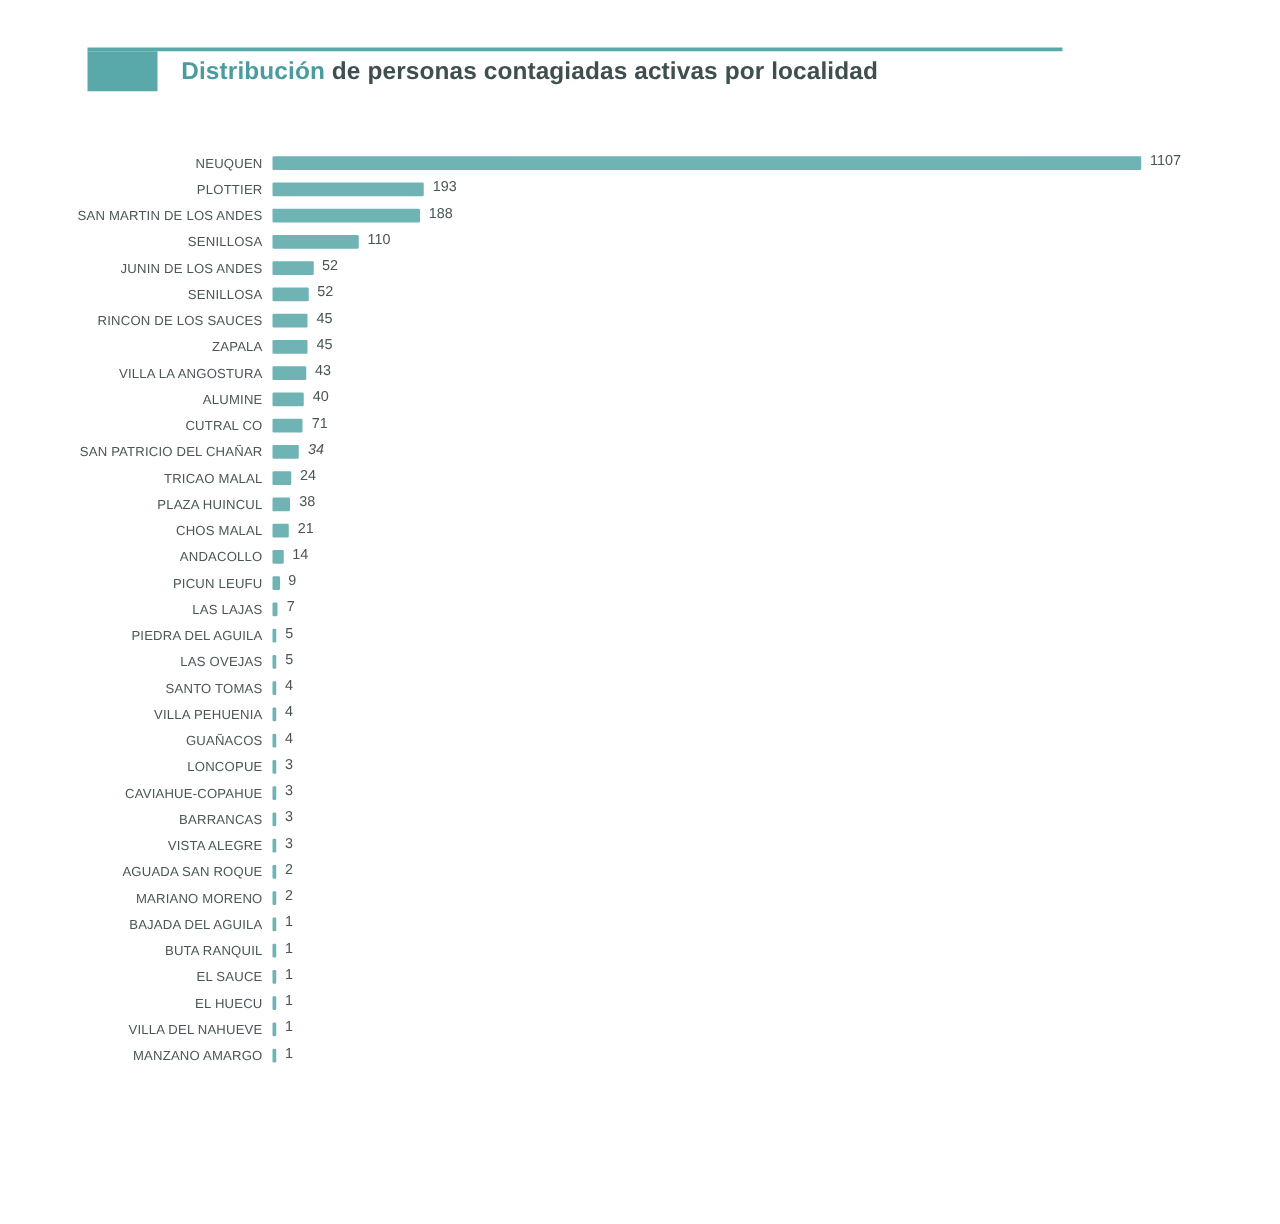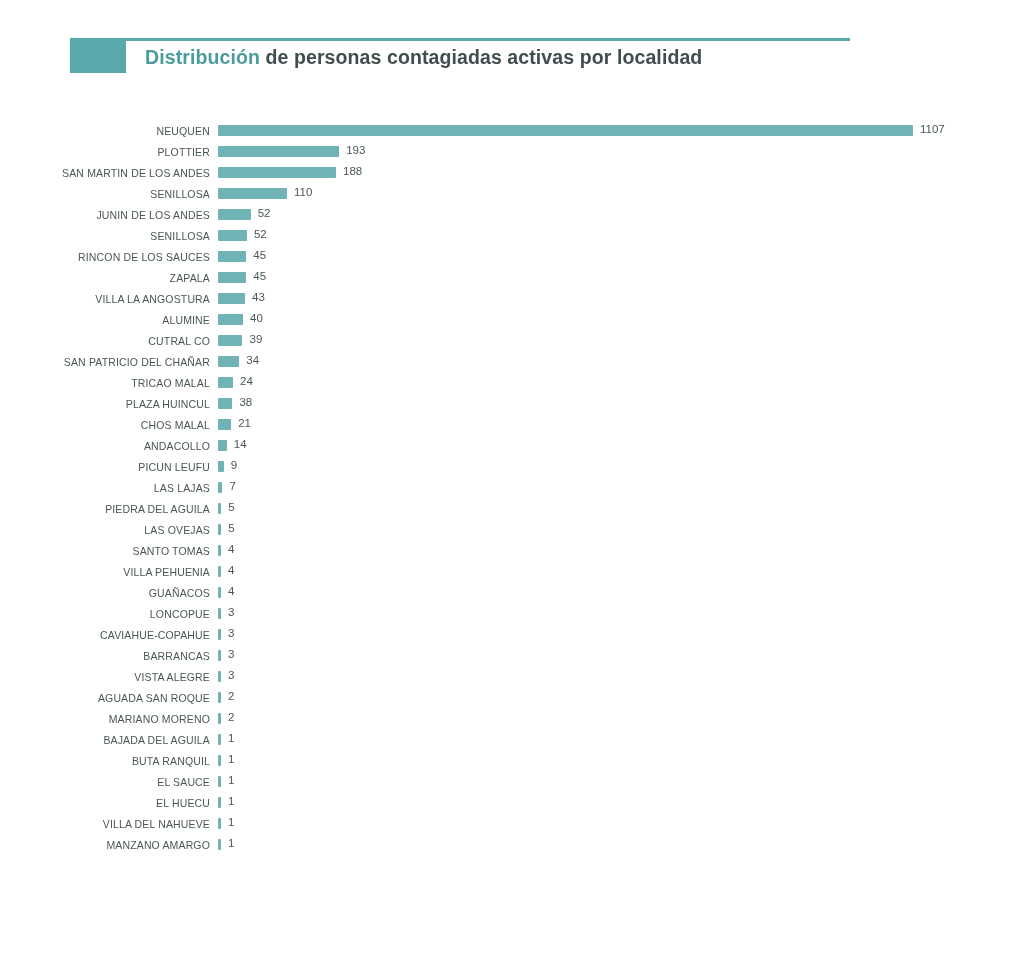--- a/index.html
+++ b/index.html
@@ -185,28 +185,28 @@
         <div class="row-label">ALUMINE</div>
         <div class="row-track">
           <div class="bar" style="width: 25.1129px; background: rgb(111, 179, 181);"></div>
           <div class="bar-value" style="left: 32.1129px;">40</div>
         </div>
       </div>
       <div class="row">
         <div class="row-label">CUTRAL CO</div>
         <div class="row-track">
           <div class="bar" style="width: 24.4851px; background: rgb(111, 179, 181);"></div>
-          <div class="bar-value" style="left: 31.4851px;">39</div>
+          <div class="bar-value" style="left: 31.4851px;">71</div>
         </div>
       </div>
       <div class="row">
         <div class="row-label">SAN PATRICIO DEL CHAÑAR</div>
         <div class="row-track">
           <div class="bar" style="width: 21.346px; background: rgb(111, 179, 181);"></div>
-          <div class="bar-value" style="left: 28.346px;">34</div>
+          <div class="bar-value" style="left: 28.346px; font-style: italic;">34</div>
         </div>
       </div>
       <div class="row">
         <div class="row-label">TRICAO MALAL</div>
         <div class="row-track">
           <div class="bar" style="width: 15.0678px; background: rgb(111, 179, 181);"></div>
           <div class="bar-value" style="left: 22.0678px;">24</div>
         </div>
       </div>
       <div class="row">

